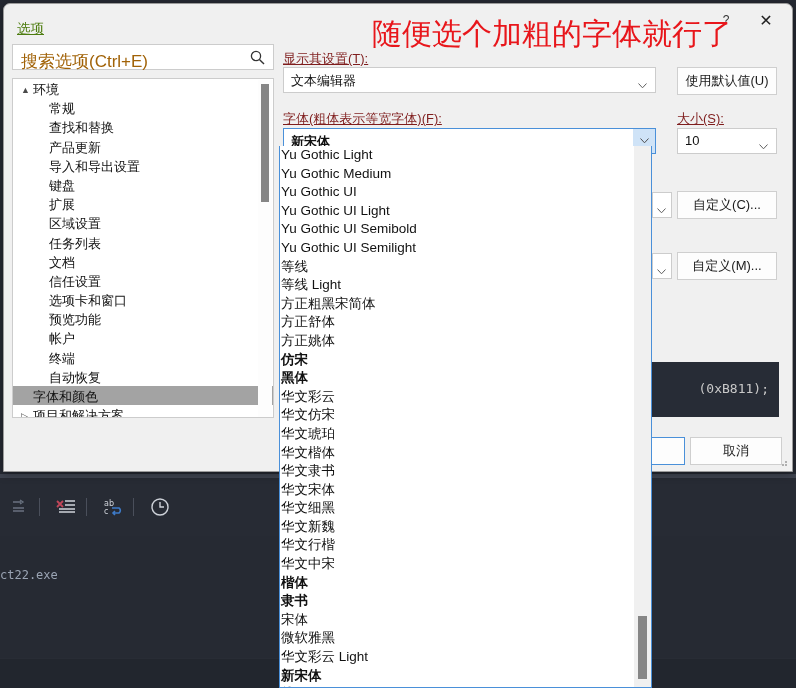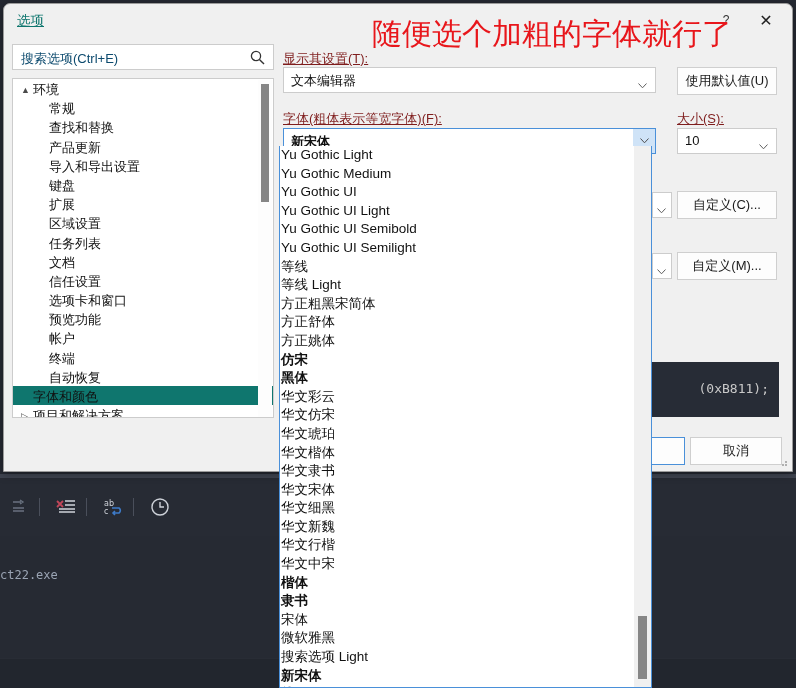--- a/index.html
+++ b/index.html
@@ -62,22 +62,22 @@
     background: #f0f0f0;
     border: 1px solid #9b9b9b;
     border-top-left-radius: 7px;
     border-top-right-radius: 7px;
     box-shadow: 0 2px 10px rgba(0,0,0,.35);
   }
   #dialog-titlebar {
     position: absolute; left: 0; top: 0; width: 788px; height: 32px;
   }
   #dialog-title {
-    position: absolute; left: 13px; top: 8px;
-    font-size: 13.5px; color: #0f766e; text-decoration: underline;
+    position: absolute; left: 13px; top: 16px;
+    font-size: 13.5px; color: #4d7c0f; text-decoration: underline;
   }
   #help-button {
     position: absolute; right: 52px; top: 4px;
     width: 28px; height: 24px;
     display: flex; align-items: center; justify-content: center;
     font-size: 12px; color: #333; cursor: default;
   }
   #close-button {
     position: absolute; right: 6px; top: 2px;
     width: 40px; height: 28px;
@@ -97,42 +97,42 @@
   }
 
   
   #search-box {
     position: absolute; left: 8px; top: 40px;
     width: 262px; height: 26px;
     background: #ffffff; border: 1px solid #cccccc;
   }
   #search-input-text {
     position: absolute; left: 8px; top: 5px;
-    font-size: 13px; color: #0c4a6e;
+    font-size: 17px; color: #a16207;
   }
   #search-icon {
     position: absolute; right: 7px; top: 4px;
     width: 17px; height: 17px;
   }
 
   
   #options-tree {
     position: absolute; left: 8px; top: 74px;
     width: 262px; height: 340px;
     background: #ffffff; border: 1px solid #cccccc;
     overflow: hidden;
   }
   .tree-node {
     height: 19.2px; line-height: 22px;
     font-size: 13px; color: #111;
     padding-left: 8px; white-space: nowrap;
     cursor: default;
   }
   .tree-node.child { padding-left: 36px; }
-  .tree-node.selected { background: #0f766e; padding-left: 20px; }
+  .tree-node.selected { background: #a3a3a3; padding-left: 20px; }
   .tree-arrow {
     display: inline-block; width: 12px;
     color: #4a4a4a; font-size: 9px;
     transform: translateY(-1px);
   }
   #tree-scrollbar {
     position: absolute; right: 1px; top: 1px;
     width: 14px; height: 338px;
     background: #fdfdfd;
   }
@@ -403,20 +403,20 @@
       <div class="font-item">华文隶书</div>
       <div class="font-item">华文宋体</div>
       <div class="font-item">华文细黑</div>
       <div class="font-item">华文新魏</div>
       <div class="font-item">华文行楷</div>
       <div class="font-item">华文中宋</div>
       <div class="font-item mono">楷体</div>
       <div class="font-item mono">隶书</div>
       <div class="font-item">宋体</div>
       <div class="font-item">微软雅黑</div>
-      <div class="font-item">搜索选项 Light</div>
+      <div class="font-item">华文彩云 Light</div>
       <div class="font-item mono">新宋体</div>
       <div class="font-item mono">幼圆</div>
     </div>
   <div id="dropdown-scrollbar">
     <div id="dropdown-scroll-thumb"></div>
   </div>
 </div>
 
 </body></html>

